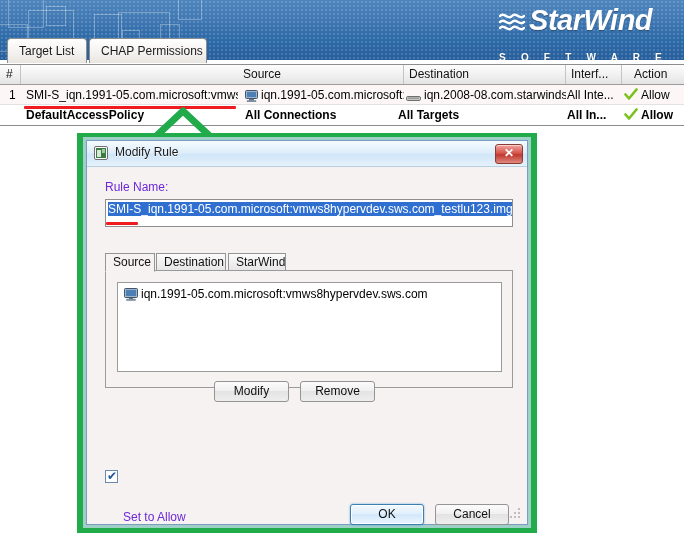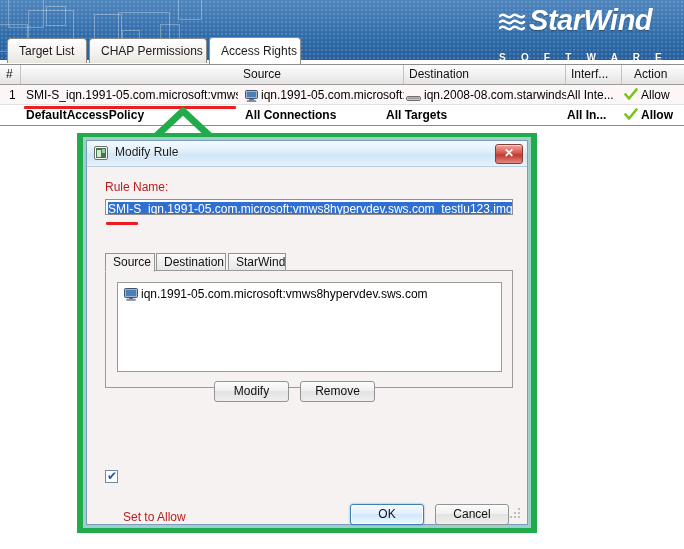--- a/index.html
+++ b/index.html
@@ -109,21 +109,21 @@
     position:absolute; right:4px; top:3px; width:26px; height:18px;
     background: linear-gradient(180deg,#f3a7a1 0%, #d4554c 45%, #bf392f 55%, #e08a82 100%);
     border:1px solid #8c3b33; border-radius:3px;
     color:#fff; font-size:12px; font-weight:bold; text-align:center; line-height:17px;
     box-shadow: inset 0 1px 0 rgba(255,255,255,0.55);
     cursor:pointer;
   }
 
   .dlg-body { position:absolute; left:0; top:25px; right:0; bottom:0; }
 
-  .lbl { position:absolute; font-size:12px; color:#b91c1c; }
+  .lbl { position:absolute; font-size:12px; color:#6d28d9; }
 
   .txtbox {
     position:absolute; background:#fff; border:1px solid #8f8f8f;
     box-sizing:border-box; font-size:12px; line-height:18px;
     padding:0 2px; white-space:nowrap; overflow:hidden;
   }
   .sel { background:#2f6fd0; color:#ffffff; }
   .caret { display:inline-block; width:1px; height:13px; background:#000; vertical-align:-2px; }
 
   
@@ -195,23 +195,20 @@
     </div>
   </div>
 
   <div class="tabstrip">
     <div class="otab" style="left:7px; width:80px;">
       <span>Target List</span>
     </div>
     <div class="otab" style="left:89px; width:118px;">
       <span>CHAP Permissions</span>
     </div>
-    <div class="otab active" style="left:209px; width:92px;">
-      <span>Access Rights</span>
-    </div>
   </div>
 
   <div class="gridwrap">
 
     <div class="hdr">
       <div class="hcell" style="left:0px; width:21px; padding-left:6px;">
         <span>#</span>
       </div>
       <div class="hcell" style="left:21px; width:217px;margin-top:24px;">
         <span>Rule Name</span>
@@ -271,21 +268,21 @@
     <div class="row r2">
       <div class="cell" style="left:0px; width:21px; padding-left:9px;">
         <span></span>
       </div>
       <div class="cell" style="left:21px; width:217px;">
         <span>DefaultAccessPolicy</span>
       </div>
       <div class="cell" style="left:240px; width:164px;">
         <span>All Connections</span>
       </div>
-      <div class="cell" style="left:384px; width:162px; padding-left:2px;">
+      <div class="cell" style="left:396px; width:162px; padding-left:2px;">
         <span>All Targets</span>
       </div>
       <div class="cell" style="left:566px; width:56px; padding-left:1px;">
         <span>All In...</span>
       </div>
       <div class="cell" style="left:622px; width:62px; padding-left:2px;">
         <span class="chk">
           <svg width="14" height="13" viewBox="0 0 14 13">
             <path d="M1.5 6.5 L5 10.5 L12.5 1.5" stroke="#79c11b" stroke-width="2.6" fill="none" stroke-linecap="round" stroke-linejoin="round"></path>
           </svg>
@@ -317,21 +314,21 @@
         </svg>
       </span>
       <span class="dlg-title">Modify Rule</span>
       <span class="dlg-close">✕</span>
     </div>
 
     <div class="dlg-body">
 
       <div class="lbl" style="left:18px; top:14px;">Rule Name:</div>
 
-      <div class="txtbox" style="left:18px; top:33px; width:408px; height:16px;">
+      <div class="txtbox" style="left:18px; top:33px; width:408px; height:28px;">
         <span class="sel">SMI-S_iqn.1991-05.com.microsoft:vmws8hypervdev.sws.com_testlu123.img</span><span class="caret"></span>
       </div>
       <div class="redbar" style="left:19px; top:56px; width:32px;"></div>
 
       <div class="itabs">
         <div class="itab active" style="left:0px; width:50px;">
           <span>Source</span>
         </div>
         <div class="itab" style="left:51px; width:70px;">
           <span>Destination</span>

